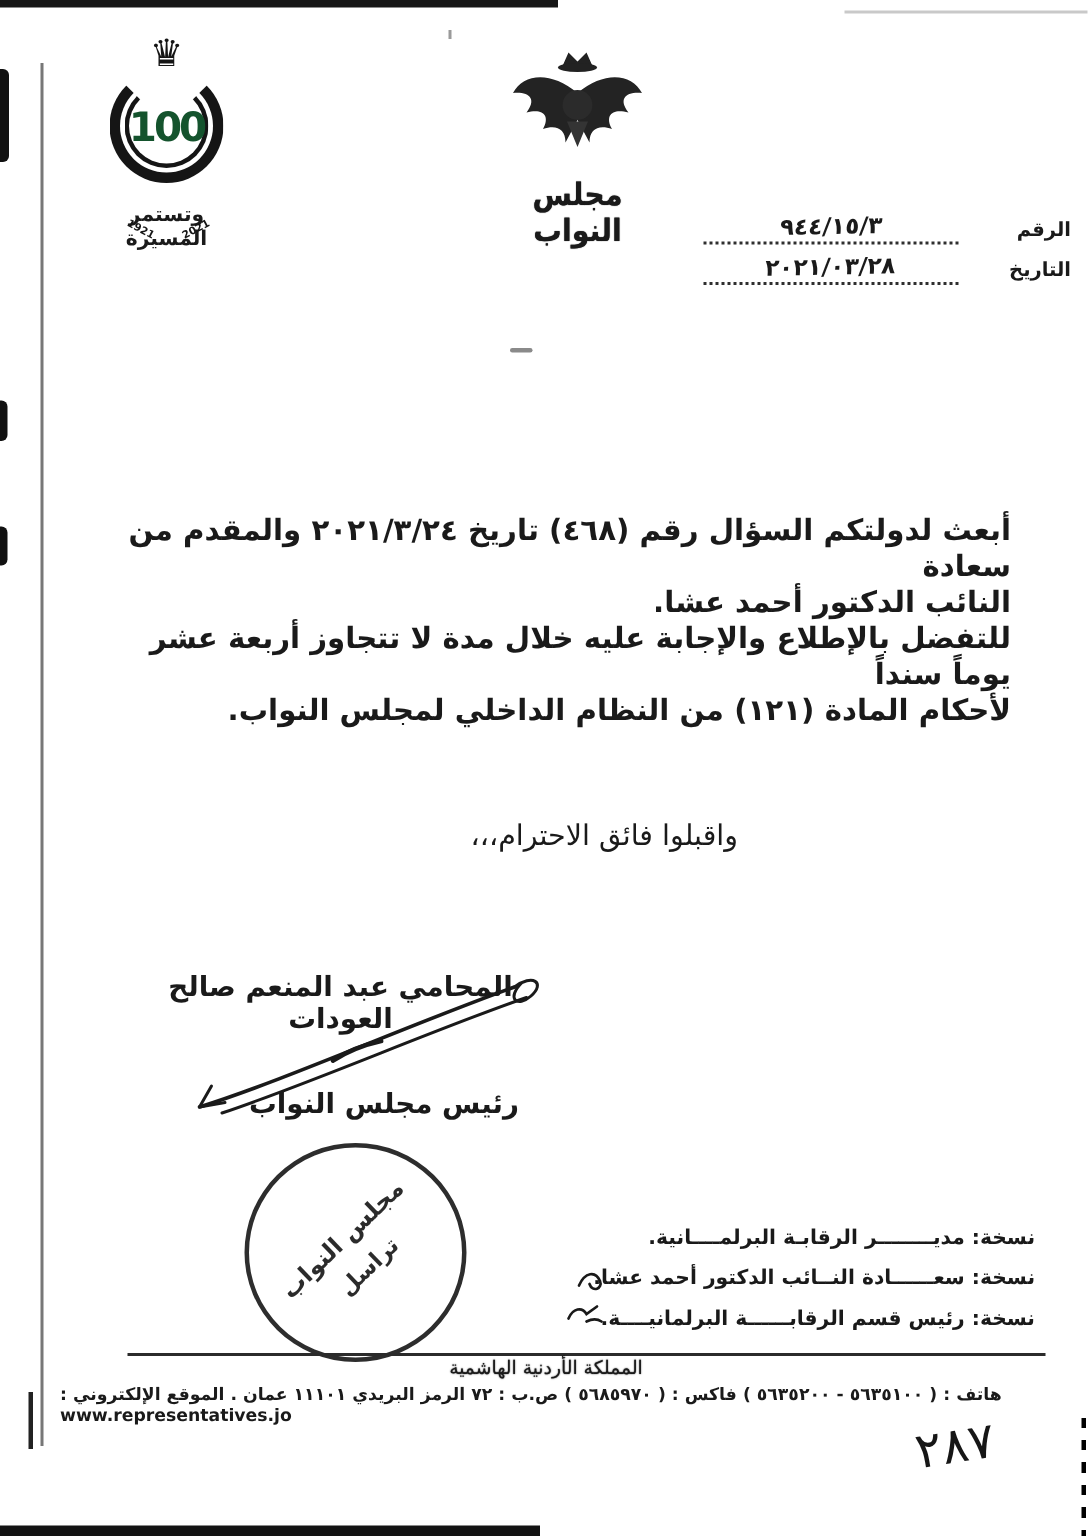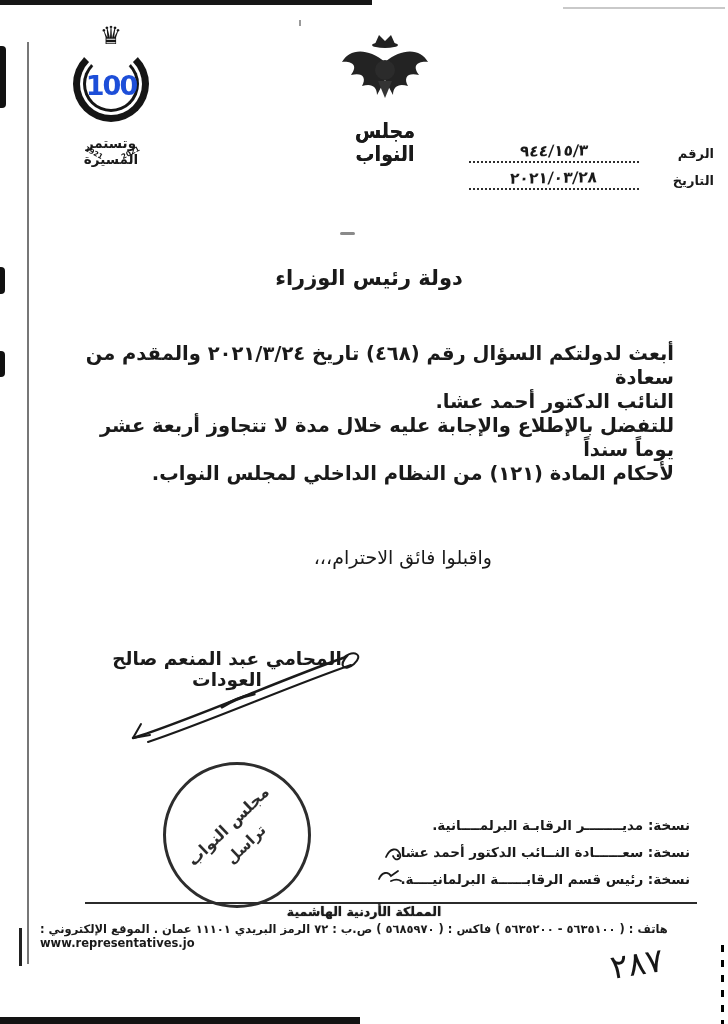--- a/index.html
+++ b/index.html
@@ -23,21 +23,21 @@
      background:repeating-linear-gradient(#000 0 7px,transparent 7px 15px);}
 
   
   .logo100{left:58px;top:24px;width:106px;height:130px;text-align:center;}
   .logo100 .crown{font-size:25px;line-height:24px;color:#151515;}
   .swoosh{position:relative;width:76px;height:76px;margin:-2px auto 0;border-radius:50%;
           border:7px solid #151515;border-top-color:transparent;box-sizing:border-box;}
   .swoosh:before{content:"";position:absolute;inset:3px;border-radius:50%;
           border:3px solid #151515;border-top-color:transparent;}
   .n100{position:absolute;left:0;right:0;top:17px;font-size:27px;font-weight:700;
-        letter-spacing:-2px;color:#1d4ed8;}
+        letter-spacing:-2px;color:#14532d;}
   .y19,.y20{position:absolute;font-size:7px;font-weight:700;color:#151515;}
   .y19{left:4px;top:96px;transform:rotate(28deg);}
   .y20{right:2px;top:96px;transform:rotate(-28deg);}
   .tagline{margin-top:13px;font-size:13.5px;font-weight:700;}
 
   
   .arms{left:334px;top:30px;width:102px;height:122px;text-align:center;}
   .arms-cap{margin-top:2px;font-size:19px;font-weight:700;letter-spacing:-1px;
             text-shadow:0 0 .6px #1a1a1a;transform:scaleY(1.08);}
 
@@ -68,21 +68,21 @@
   .stamp-l2{font-size:15px;font-weight:700;letter-spacing:5px;margin-top:7px;}
 
   
   .copies{right:38px;top:812px;direction:rtl;text-align:right;font-size:13.5px;
           font-weight:700;line-height:27px;}
   .squig{position:absolute;}
 
   
   .foot-rule{left:85px;top:902px;width:612px;height:2px;background:#2b2b2b;}
   .kingdom{left:272px;top:904px;width:184px;text-align:center;font-size:12.5px;
-           font-weight:700;letter-spacing:-1px;text-shadow:0 0 1px #222;}
+           font-weight:400;letter-spacing:-1px;text-shadow:0 0 1px #222;}
   .contact{left:40px;top:922px;width:648px;direction:rtl;text-align:left;
            font-size:11.5px;font-weight:700;}
 
   
   .pagenum{left:610px;top:944px;font-size:33px;letter-spacing:9px;
            transform:rotate(-9deg);color:#161616;}
 </style>
 </head>
 <body>
 
@@ -130,41 +130,41 @@
       </span>
     </div>
     <div class="refrow">
       <span class="reflabel">التاريخ</span>
       <span class="refline">
         <span class="refval">٢٠٢١/٠٣/٢٨</span>
       </span>
     </div>
   </div>
 
-  <div class="abs salutation rtl">دولة رئيس الوزراء</div>
 
   <div class="abs bodytext">
     <div>أبعث لدولتكم السؤال رقم (٤٦٨) تاريخ ٢٠٢١/٣/٢٤ والمقدم من سعادة</div>
     <div>النائب الدكتور أحمد عشا.</div>
     <div>للتفضل بالإطلاع والإجابة عليه خلال مدة لا تتجاوز أربعة عشر يوماً سنداً</div>
     <div>لأحكام المادة (١٢١) من النظام الداخلي لمجلس النواب.</div>
   </div>
 
   <div class="abs closing rtl">واقبلوا فائق الاحترام،،،</div>
 
   <div class="abs sig-name rtl">المحامي عبد المنعم صالح العودات</div>
 
   <svg class="abs sig-svg" viewBox="0 0 256 116" fill="none" stroke="#1a1a1a" stroke-linecap="round">
     <path d="M15,102 C70,85 160,45 225,22" stroke-width="2.4"></path>
     <path d="M30,106 C90,86 172,50 233,29" stroke-width="2"></path>
     <path d="M225,22 c12,-9 21,-3 11,6 c-9,8 -17,2 -6,-9" stroke-width="2"></path>
     <path d="M104,71 c11,-7 23,-11 32,-13" stroke-width="3.2"></path>
     <path d="M15,102 l17,-3 M15,102 l8,-14" stroke-width="2"></path>
   </svg>
 
+  <div class="abs sig-title rtl">رئيس مجلس النواب</div>
 
   <div class="abs stamp">
     <div class="stamp-inner">
       <div class="stamp-l1">مجلس النواب</div>
       <div class="stamp-l2">تراسل</div>
     </div>
   </div>
 
   <div class="abs copies">
     <div>نسخة: مديــــــــر الرقابـة البرلمــــانية.</div>

